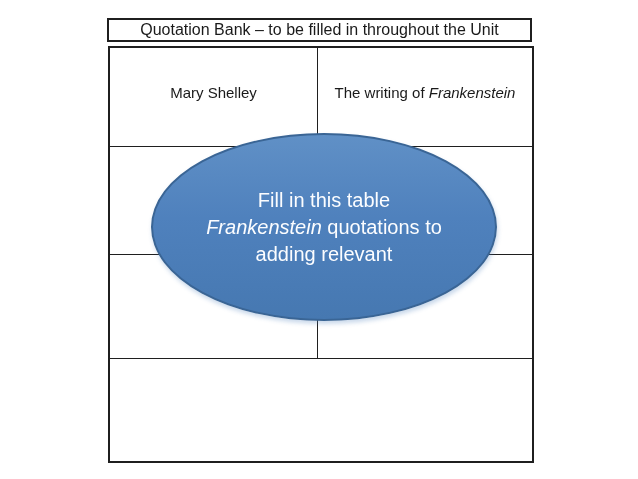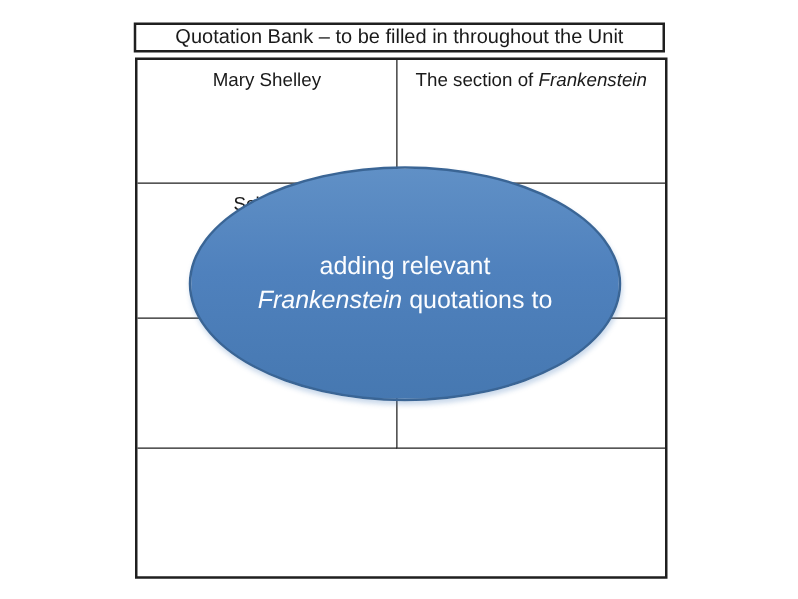--- a/index.html
+++ b/index.html
@@ -38,21 +38,21 @@
   }
   .cell{
     box-sizing:border-box;
     padding-top:7px;
     text-align:center;
     font-size:15px;line-height:20px;
   }
   .cell.col-left{border-right:1.5px solid var(--table_border);}
   .cell.row-mid{border-bottom:1.5px solid var(--table_border);}
   .cell em{font-style:italic;}
-  .cell .cell-label{display:inline-block;max-width:190px;}
+  .cell .cell-label{display:inline-block;max-width:190px;margin-top:28px;}
 
   
   .callout{
     position:absolute;left:151px;top:133px;width:346px;height:188px;
     box-sizing:border-box;
     border-radius:50%;
     border:2.5px solid var(--callout-border,var(--callout_border));
     background:linear-gradient(180deg,var(--callout_fill_top) 0%,var(--callout_fill) 45%,var(--callout_fill_bottom) 100%);
     box-shadow:1px 3px 4px rgba(79,129,189,0.30);
     color:var(--callout_text);
@@ -70,37 +70,38 @@
 
   <div class="title-box">
     <span>Quotation Bank – to be filled in throughout the Unit</span>
   </div>
 
   <div class="qtable">
     <div class="cell col-left row-mid">
       <span class="cell-label"><span>Mary Shelley</span></span>
     </div>
     <div class="cell row-mid">
-      <span class="cell-label"><span>The section of </span><em>Frankenstein</em></span>
+      <span class="cell-label"><span>The writing of </span><em>Frankenstein</em></span>
     </div>
 
     <div class="cell col-left row-mid">
       <span class="cell-label"><span>Science</span></span>
     </div>
     <div class="cell row-mid">
       <span class="cell-label"><span>Gothic</span></span>
     </div>
 
     <div class="cell col-left row-mid">
       <span class="cell-label"></span>
     </div>
     <div class="cell row-mid">
       <span class="cell-label"></span>
     </div>
 
   </div>
 
   <div class="callout">
+    <div class="callout-line"><span>Fill in this table</span></div>
+    <div class="callout-line"><em>Frankenstein</em><span> quotations to</span></div>
     <div class="callout-line"><span>adding relevant</span></div>
-    <div class="callout-line"><em>Frankenstein</em><span> quotations to</span></div>
   </div>
 
 </div>
 
 </body></html>

